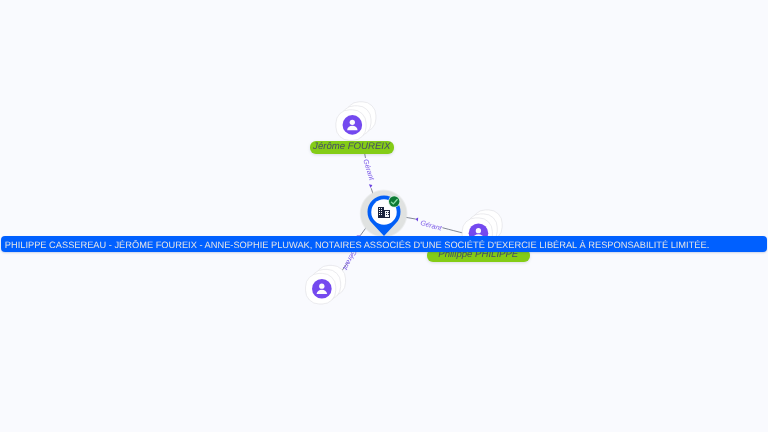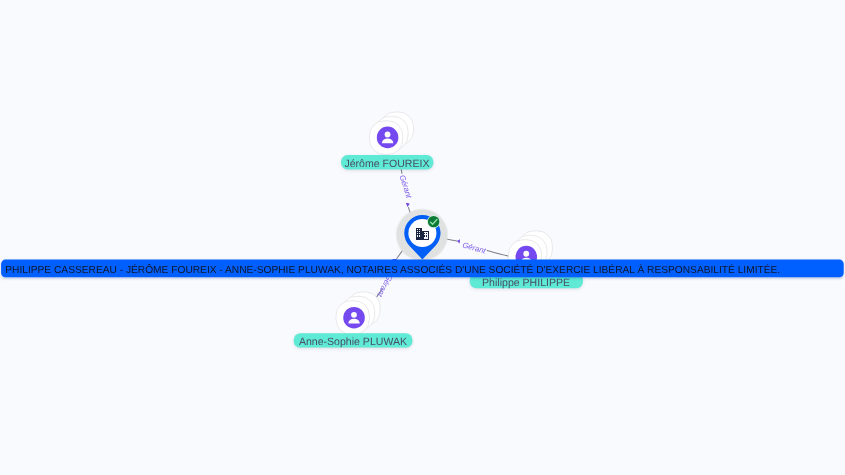--- a/index.html
+++ b/index.html
@@ -3,28 +3,28 @@
 <meta charset="utf-8">
 <title>Graph</title>
 <style>
   html,body{margin:0;padding:0;}
   body{width:768px;height:432px;overflow:hidden;background:#f9fafe;
        font-family:"Liberation Sans",sans-serif;-webkit-font-smoothing:antialiased;text-rendering:geometricPrecision;}
   #stage{position:relative;width:768px;height:432px;background:#f9fafe;}
   .layer{position:absolute;left:0;top:0;width:768px;height:432px;}
 
   
-  .chip{position:absolute;background:#5eead4;border-radius:6px;
+  .chip{position:absolute;background:#84cc16;border-radius:6px;
         color:#474e66;white-space:nowrap;
         box-shadow:0 1px 3px rgba(80,86,110,.18);
-        display:flex;align-items:flex-end;justify-content:center;}
+        display:flex;align-items:flex-start;justify-content:center;font-style:italic;}
   .chip-txt{font-size:9.6px;line-height:1;letter-spacing:0px;position:relative;top:0.5px;}
 
   
-  #banner{position:absolute;background:#0060ff;border-radius:4px;color:#0f172a;
+  #banner{position:absolute;background:#0060ff;border-radius:4px;color:#e5e5e5;
           display:flex;align-items:center;padding-left:4.3px;box-sizing:border-box;
           box-shadow:0 1px 2px rgba(20,60,150,.2);}
   #banner span{font-size:9.27px;line-height:1;letter-spacing:0px;position:relative;top:1.6px;}
 </style>
 </head>
 <body>
 
 <div id="stage">
 
   <svg class="layer" viewBox="0 0 768 432">
@@ -111,21 +111,18 @@
       <path d="M316.65,294.1 a5.2,4.4 0 0 1 10.4,0 z" fill="#fbfbfd"></path>
     </g>
   </svg>
 
   <div class="chip" style="left:309.6px;top:141px;width:84.3px;height:12.6px;">
     <span class="chip-txt">Jérôme FOUREIX</span>
   </div>
   <div class="chip" style="left:427px;top:249px;width:102.5px;height:12.6px;">
     <span class="chip-txt">Philippe PHILIPPE</span>
   </div>
-  <div class="chip" style="left:266.9px;top:303.4px;width:108px;height:12.6px;">
-    <span class="chip-txt">Anne-Sophie PLUWAK</span>
-  </div>
 
   <div id="banner" style="left:0.5px;top:236.2px;width:766px;height:15.6px;">
     <span>PHILIPPE CASSEREAU - JÉRÔME FOUREIX - ANNE-SOPHIE PLUWAK, NOTAIRES ASSOCIÉS D'UNE SOCIÉTÉ D'EXERCIE LIBÉRAL À RESPONSABILITÉ LIMITÉE.</span>
   </div>
 
 </div>
 
 </body></html>

